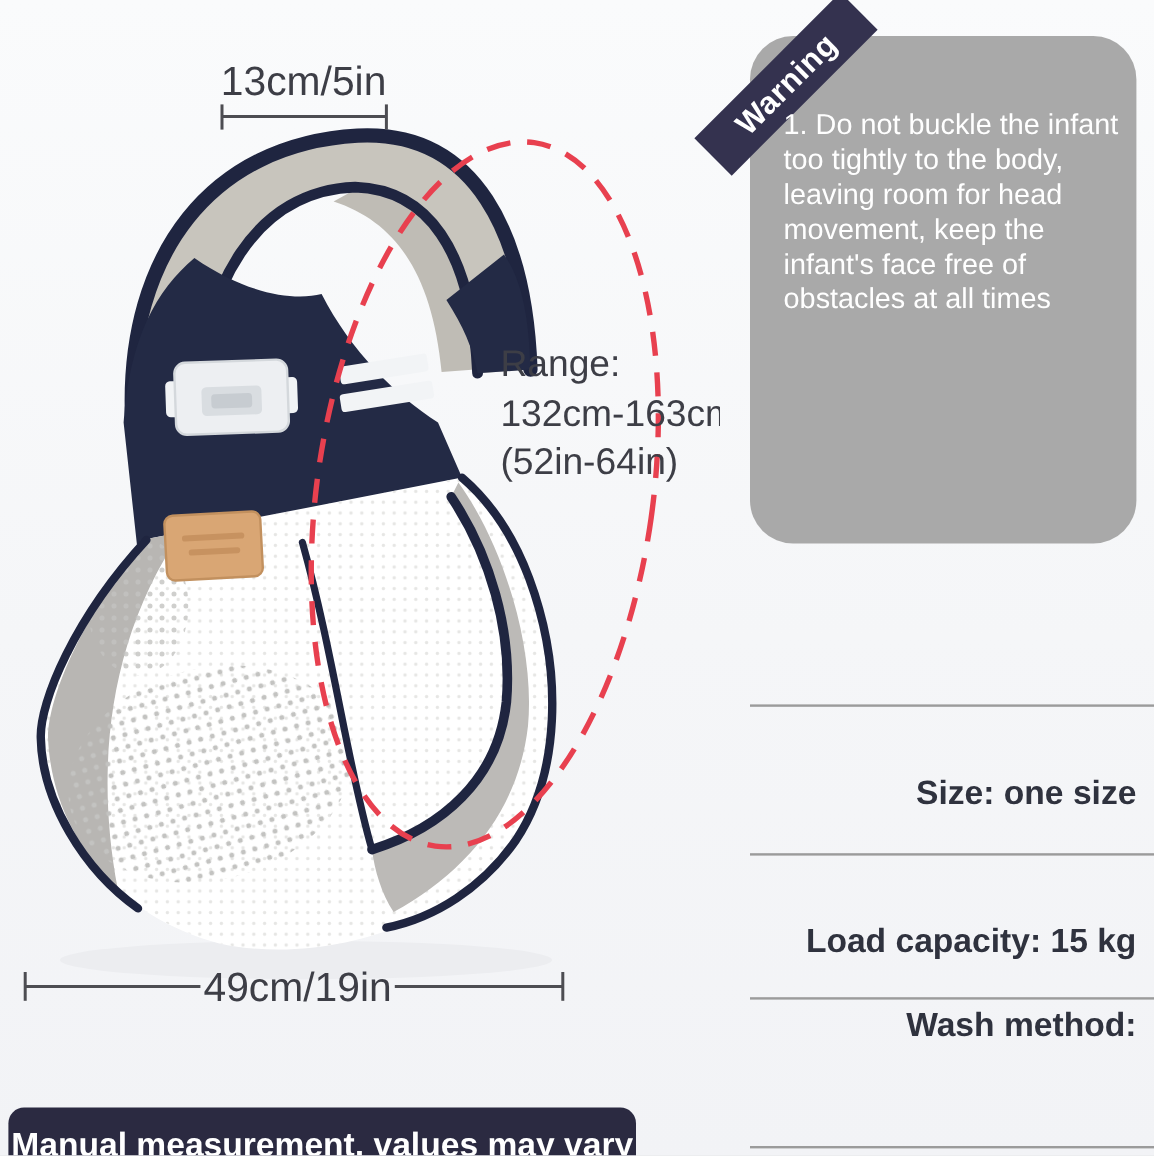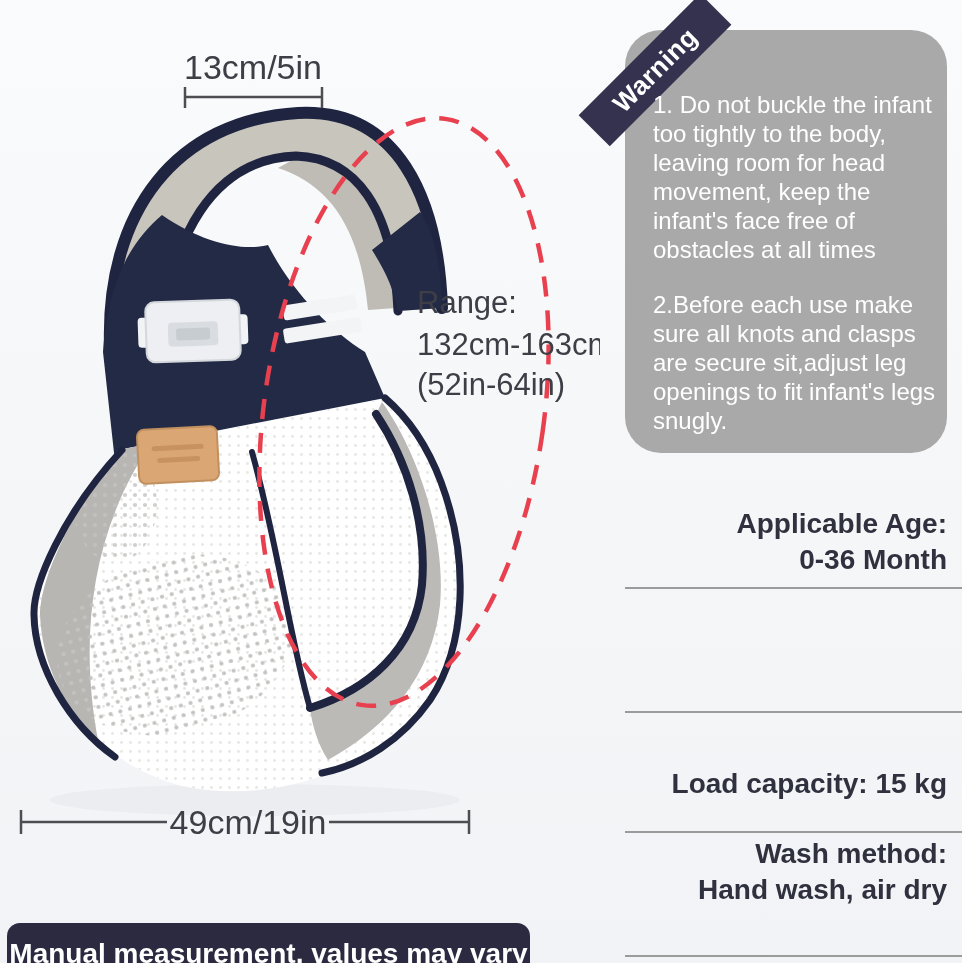--- a/index.html
+++ b/index.html
@@ -138,40 +138,37 @@
     </g>
     <text x="248" y="834" text-anchor="middle" font-size="34" fill="#3d3e46">49cm/19in</text>
   </svg>
 
   <div class="warn-card">
     <div class="ribbon">
       <span>Warning</span>
     </div>
     <div class="warn-text">
       <p>1. Do not buckle the infant too tightly to the body, leaving room for head movement, keep the infant's face free of obstacles at all times</p>
-      <p>2.Before each use make sure all knots and clasps are secure sit,adjust leg openings to fit infant's legs snugly.</p>
     </div>
   </div>
 
-  <div class="spec spec-age">
-    <div>Applicable Age:</div>
-    <div>0-36 Month</div>
-  </div>
   <div class="divider div1"></div>
 
+  <div class="spec spec-size">
+    <div>Size: one size</div>
+  </div>
   <div class="divider div2"></div>
 
   <div class="spec spec-load">
     <div>Load capacity: 15 kg</div>
   </div>
   <div class="divider div3"></div>
 
   <div class="spec spec-wash">
     <div>Wash method:</div>
-    <div>Hand wash, air dry</div>
   </div>
   <div class="divider div4"></div>
 
   <div class="banner">
     <span>Manual measurement, values may vary</span>
   </div>
 
 </div>
 
 </body></html>

